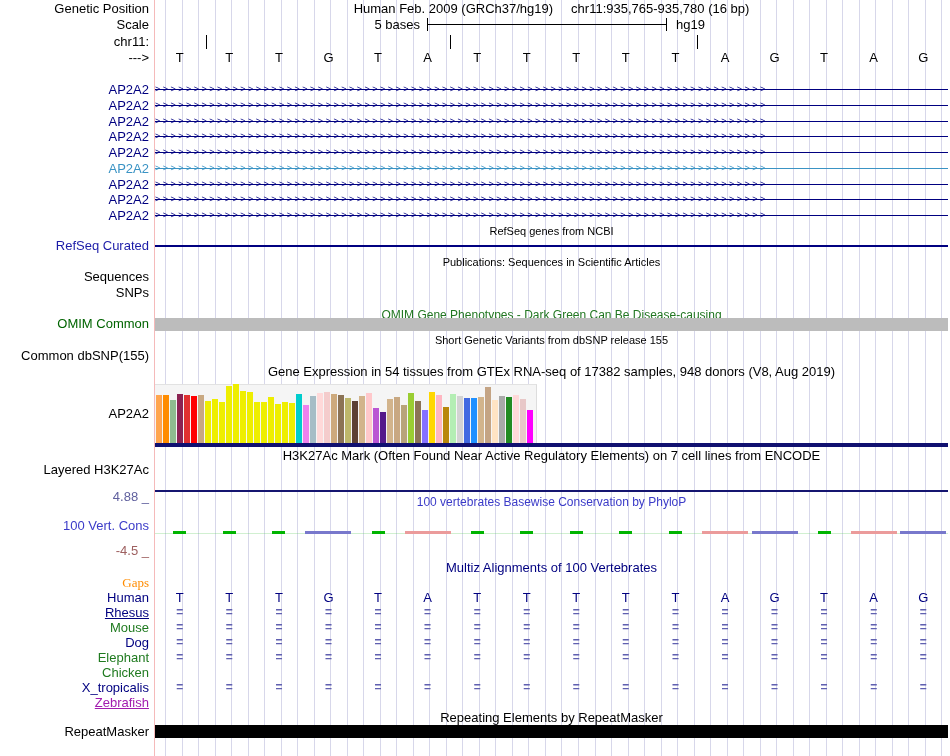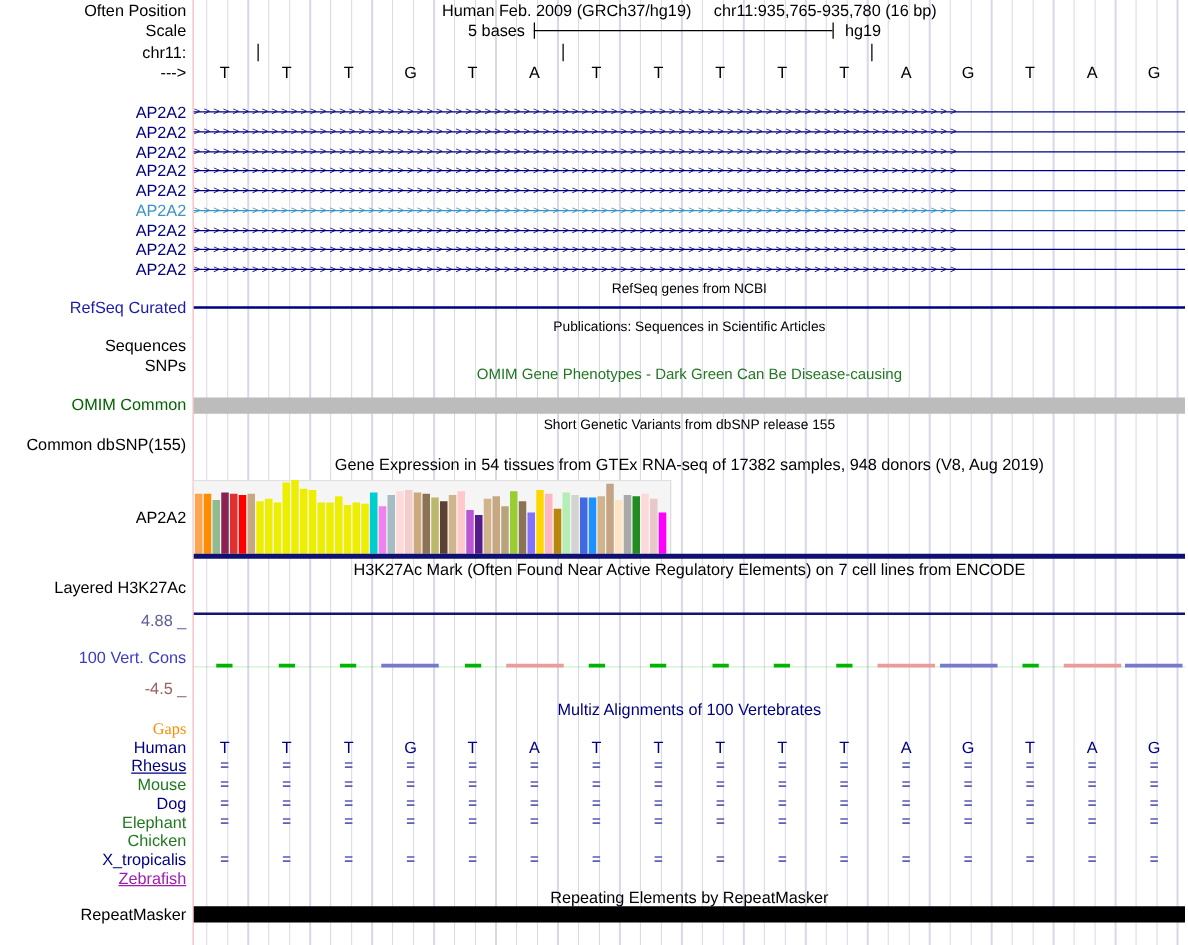--- a/index.html
+++ b/index.html
@@ -25,21 +25,21 @@
   .hairline{position:absolute;left:155px;width:793px;height:1px;top:533px;background:rgba(90,200,90,.28)}
   .scaleline{position:absolute;top:24px;left:427px;width:239px;border-top:1px solid #000}
 </style>
 </head>
 <body>
 
 <div id="root">
   <div class="grid"></div>
   <div class="pink"></div>
 
-  <div class="lbl" style="top:2px">Often Position</div>
+  <div class="lbl" style="top:2px">Genetic Position</div>
   <div class="title" style="top:2px;font-size:13px">
     <span>Human Feb. 2009 (GRCh37/hg19)</span><span style="display:inline-block;width:18px"></span><span>chr11:935,765-935,780 (16 bp)</span>
   </div>
 
   <div class="lbl" style="top:18px">Scale</div>
   <div class="rt" style="top:18px;width:265px">5 bases</div>
   <div class="scaleline"></div>
   <div class="tick" style="left:427px;top:18px;height:13px"></div>
   <div class="tick" style="left:666px;top:18px;height:13px"></div>
   <div class="base" style="left:676px;top:18px;width:60px;text-align:left">hg19</div>
@@ -91,21 +91,21 @@
     </div>
 
   <div class="title small" style="top:225px">RefSeq genes from NCBI</div>
   <div class="lbl" style="top: 239px; color: rgb(28, 28, 168);" id="refseq-lbl">RefSeq Curated</div>
   <div class="hline" style="top: 245px; height: 2px; background: rgb(0, 0, 128);" id="refseq-line"></div>
 
   <div class="title small" style="top:256px">Publications: Sequences in Scientific Articles</div>
   <div class="lbl" style="top:270px">Sequences</div>
   <div class="lbl" style="top:286px">SNPs</div>
 
-  <div class="title" style="top: 293px; color: rgb(34, 119, 34);" id="omim-title">OMIM Gene Phenotypes - Dark Green Can Be Disease-causing</div>
+  <div class="title" style="top: 309px; color: rgb(34, 119, 34);" id="omim-title">OMIM Gene Phenotypes - Dark Green Can Be Disease-causing</div>
   <div class="lbl" style="top: 317px; color: rgb(0, 100, 0);" id="omim-lbl">OMIM Common</div>
   <div class="hline" style="top: 318px; height: 13px; background: rgb(188, 188, 188);" id="omim-bar"></div>
 
   <div class="title small" style="top:334px">Short Genetic Variants from dbSNP release 155</div>
   <div class="lbl" style="top:349px">Common dbSNP(155)</div>
 
   <div class="title" style="top:365px;font-size:13px">Gene Expression in 54 tissues from GTEx RNA-seq of 17382 samples, 948 donors (V8, Aug 2019)</div>
   <div style="position:absolute;left:155px;top:384px;width:381px;height:59px;background:#f5f5f5;border-top:1px solid #e2e2e2;border-right:1px solid #ddd"></div>
   <div id="gtex-bars" style="position:absolute;left:156px;top:384px;width:380px;height:59px;display:flex;align-items:flex-end">
       <div style="width: 6px; margin-right: 1px; height: 48px; background: rgb(255, 165, 79);"></div>
@@ -164,20 +164,21 @@
       <div style="width: 6px; margin-right: 1px; height: 33px; background: rgb(255, 0, 255);"></div>
     </div>
   <div class="lbl" style="top:407px">AP2A2</div>
   <div class="hline" style="top:443px;height:4px;background:#101070"></div>
 
   <div class="title" style="top:449px;font-size:13px">H3K27Ac Mark (Often Found Near Active Regulatory Elements) on 7 cell lines from ENCODE</div>
   <div class="lbl" style="top:463px">Layered H3K27Ac</div>
   <div class="hline" style="top:490px;height:2px;background:#151570"></div>
 
   <div class="lbl" style="top: 490px; color: rgb(96, 96, 158);" id="phylop-max">4.88 _</div>
+  <div class="title" style="top: 496px; color: rgb(59, 59, 200);" id="phylop-title">100 vertebrates Basewise Conservation by PhyloP</div>
   <div class="lbl" style="top: 519px; color: rgb(59, 59, 200);" id="phylop-lbl">100 Vert. Cons</div>
   <div class="hairline"></div>
   <div id="cons-marks">
       <div class="mark" style="left: 173.281px; top: 531px; width: 13px; background: rgb(0, 180, 0);"></div>
       <div class="mark" style="left: 222.844px; top: 531px; width: 13px; background: rgb(0, 180, 0);"></div>
       <div class="mark" style="left: 272.406px; top: 531px; width: 13px; background: rgb(0, 180, 0);"></div>
       <div class="mark" style="left: 305.469px; top: 531px; width: 46px; background: rgb(120, 120, 204);"></div>
       <div class="mark" style="left: 371.531px; top: 531px; width: 13px; background: rgb(0, 180, 0);"></div>
       <div class="mark" style="left: 404.594px; top: 531px; width: 46px; background: rgb(235, 155, 155);"></div>
       <div class="mark" style="left: 470.656px; top: 531px; width: 13px; background: rgb(0, 180, 0);"></div>

